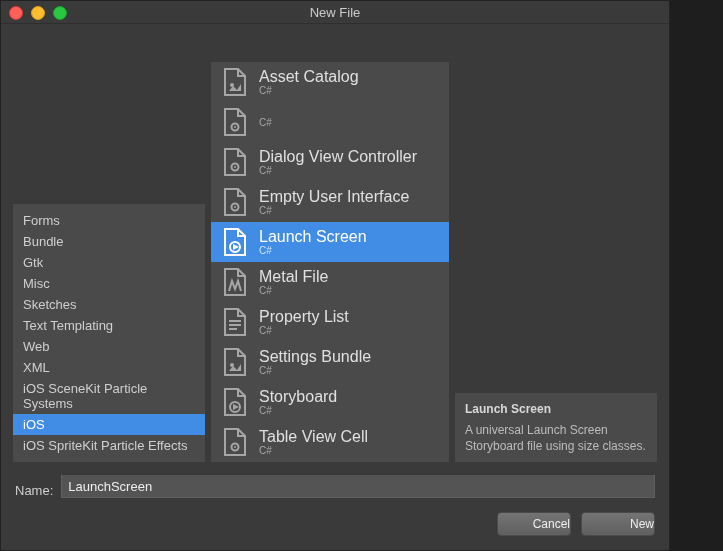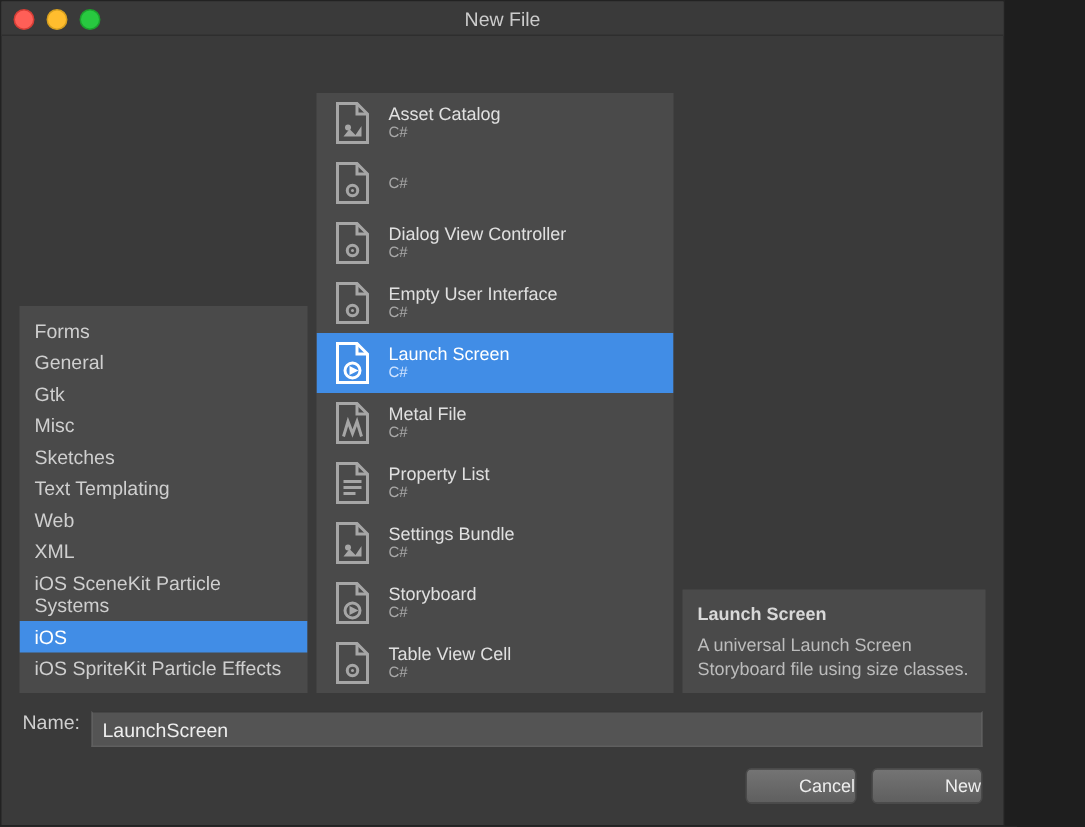--- a/index.html
+++ b/index.html
@@ -27,27 +27,27 @@
   .col { background:var(--panel); box-sizing:border-box; overflow:hidden; }
   .cat { width:192px; flex:none; padding:6px 0; overflow-y:auto;}
   .cat .item { padding:3px 10px; font-size:13px; color:#cfcfcf; cursor:default;}
   .cat .item.sel { background:var(--sel); color:#fff;}
   .tpl { flex:1; overflow-y:auto;}
   .row { display:flex; align-items:center; height:40px; padding:0 8px; gap:10px;}
   .row.sel { background:var(--sel);}
   .ic { width:30px; height:30px; flex:none; display:flex; align-items:center; justify-content:center;}
   .ic svg { width:30px; height:30px; display:block;}
   .info { display:flex; flex-direction:column; line-height:1.1;}
-  .info .t { font-size:12px; color:#e0e0e0;}
+  .info .t { font-size:16px; color:#e0e0e0;}
   .info .lang { font-size:10px; color:#a8a8a8;}
   .row.sel .t { color:#fff;}
   .row.sel .lang { color:#d0e4ff;}
   .desc { width:202px; flex:none; padding:8px 10px; font-size:12px; color:#bcbcbc; line-height:1.35;}
   .desc .h { font-weight:bold; color:#d8d8d8; margin-bottom:4px;}
-  .namebar { display:flex; align-items:flex-start; padding:12px 14px 0 14px; gap:8px;}
+  .namebar { display:flex; align-items:flex-end; padding:12px 14px 0 14px; gap:8px;}
   .namebar label { font-size:13px; color:#cfcfcf;}
   .namebar input { flex:1; height:22px; background:var(--input-bg); border:1px solid #5f5f5f; border-top-color:#383838; color:#eee; padding:0 6px; font-size:13px; outline:none;}
   .footer { display:flex; justify-content:flex-end; padding:14px; gap:10px;}
   .btn { min-width:72px; height:22px; background:linear-gradient(#747474,#5f5f5f); border:1px solid #4a4a4a; border-radius:4px; color:#eee; font-size:12px; display:flex; align-items:center; justify-content:flex-end; cursor:default;}
   ::-webkit-scrollbar { width:0; height:0;}
 </style>
 </head>
 <body>
 
 <div class="window">
@@ -57,21 +57,21 @@
       <div class="tl yel"></div>
       <div class="tl grn"></div>
     </div>
     <span>New File</span>
   </div>
 
   <div class="body">
     <div class="main">
       <div class="col cat" id="cat-col">
           <div class="item">Forms</div>
-          <div class="item">General</div>
+          <div class="item">Bundle</div>
           <div class="item">Gtk</div>
           <div class="item">Misc</div>
           <div class="item">Sketches</div>
           <div class="item">Text Templating</div>
           <div class="item">Web</div>
           <div class="item">XML</div>
           <div class="item">iOS SceneKit Particle Systems</div>
           <div class="item sel">iOS</div>
           <div class="item">iOS SpriteKit Particle Effects</div>
         </div>

